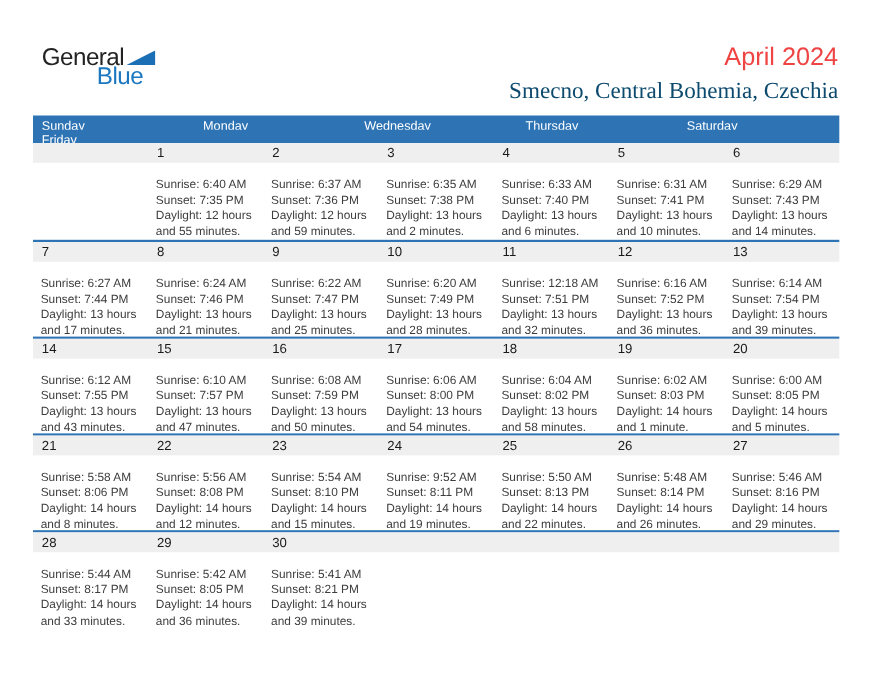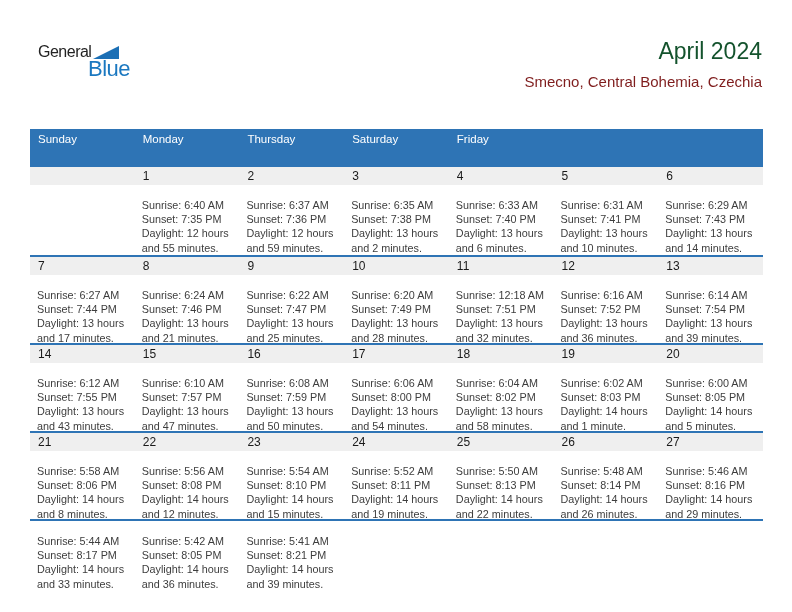--- a/index.html
+++ b/index.html
@@ -3,30 +3,30 @@
 <meta charset="utf-8">
 <style>
   html,body{margin:0;padding:0;background:#ffffff;}
   .page{
     position:relative;width:792px;height:612px;background:#ffffff;overflow:hidden;
     font-family:"Liberation Sans",sans-serif;
   }
   
   .logo{position:absolute;left:38px;top:42px;}
   .logo-top{display:flex;align-items:flex-end;}
-  .logo-general{font-size:16px;line-height:20px;color:#232323;letter-spacing:-0.5px;}
+  .logo-general{font-size:22px;line-height:20px;color:#232323;letter-spacing:-0.5px;}
   .logo-tri{margin-left:2px;margin-bottom:2px;display:block;}
   .logo-blue{font-size:22px;line-height:20px;color:var(--logo-blue,#1b78c0);margin-left:50px;margin-top:-3px;letter-spacing:-0.5px;}
   
   .titles{position:absolute;right:30px;top:38px;text-align:right;}
-  .title{font-size:23px;line-height:26px;color:#14532d;}
-  .subtitle{font-size:15px;line-height:18px;color:#7f1d1d;margin-top:9px;}
+  .title{font-size:23px;line-height:26px;color:#ef4444;}
+  .subtitle{font-size:21px;line-height:18px;color:#0c4a6e;margin-top:9px;font-family:Liberation Serif, serif;}
   
   .calendar{position:absolute;left:30px;top:105px;width:733px;}
-  .cal-header{display:grid;grid-template-columns:repeat(7,1fr);background:var(--accent,#2e74b5);height:38px;margin-top:24px;}
+  .cal-header{display:grid;grid-template-columns:repeat(5,1fr);background:var(--accent,#2e74b5);height:25px;}
   .hcell{color:#ffffff;font-size:11.5px;line-height:20px;padding-left:8px;white-space:nowrap;overflow:hidden;}
   .week{height:88px;box-sizing:border-box;border-top:2px solid var(--accent,#2e74b5);}
   .week:first-child{border-top:none;}
   .band{display:grid;grid-template-columns:repeat(7,1fr);background:var(--band,#efefef);height:18px;}
   .num{font-size:12px;line-height:18px;color:#1a1a1a;padding-left:8px;}
   .details{display:grid;grid-template-columns:repeat(7,1fr);padding-top:13px;}
   .dcell{padding-left:7px;padding-right:2px;}
   .dline{font-size:10.8px;line-height:14.2px;color:#3d3d3d;white-space:nowrap;}
 </style>
 </head>
@@ -46,20 +46,21 @@
 
   <div class="titles">
     <div class="title">April 2024</div>
     <div class="subtitle">Smecno, Central Bohemia, Czechia</div>
   </div>
 
   <div class="calendar">
     <div class="cal-header" id="weekday-header">
         <div class="hcell">Sunday</div>
         <div class="hcell">Monday</div>
+        <div class="hcell">Wednesday</div>
         <div class="hcell">Thursday</div>
         <div class="hcell">Saturday</div>
         <div class="hcell">Friday</div>
       </div>
     <div id="weeks">
         <div class="week">
           <div class="band">
             <div class="num"></div>
             <div class="num">1</div>
             <div class="num">2</div>
@@ -241,21 +242,21 @@
               <div class="dline">Daylight: 14 hours</div>
               <div class="dline">and 12 minutes.</div>
             </div>
             <div class="dcell">
               <div class="dline">Sunrise: 5:54 AM</div>
               <div class="dline">Sunset: 8:10 PM</div>
               <div class="dline">Daylight: 14 hours</div>
               <div class="dline">and 15 minutes.</div>
             </div>
             <div class="dcell">
-              <div class="dline">Sunrise: 5:52 AM</div>
+              <div class="dline">Sunrise: 9:52 AM</div>
               <div class="dline">Sunset: 8:11 PM</div>
               <div class="dline">Daylight: 14 hours</div>
               <div class="dline">and 19 minutes.</div>
             </div>
             <div class="dcell">
               <div class="dline">Sunrise: 5:50 AM</div>
               <div class="dline">Sunset: 8:13 PM</div>
               <div class="dline">Daylight: 14 hours</div>
               <div class="dline">and 22 minutes.</div>
             </div>
@@ -267,20 +268,29 @@
             </div>
             <div class="dcell">
               <div class="dline">Sunrise: 5:46 AM</div>
               <div class="dline">Sunset: 8:16 PM</div>
               <div class="dline">Daylight: 14 hours</div>
               <div class="dline">and 29 minutes.</div>
             </div>
           </div>
         </div>
         <div class="week">
+          <div class="band">
+            <div class="num">28</div>
+            <div class="num">29</div>
+            <div class="num">30</div>
+            <div class="num"></div>
+            <div class="num"></div>
+            <div class="num"></div>
+            <div class="num"></div>
+          </div>
           <div class="details">
             <div class="dcell">
               <div class="dline">Sunrise: 5:44 AM</div>
               <div class="dline">Sunset: 8:17 PM</div>
               <div class="dline">Daylight: 14 hours</div>
               <div class="dline">and 33 minutes.</div>
             </div>
             <div class="dcell">
               <div class="dline">Sunrise: 5:42 AM</div>
               <div class="dline">Sunset: 8:05 PM</div>

